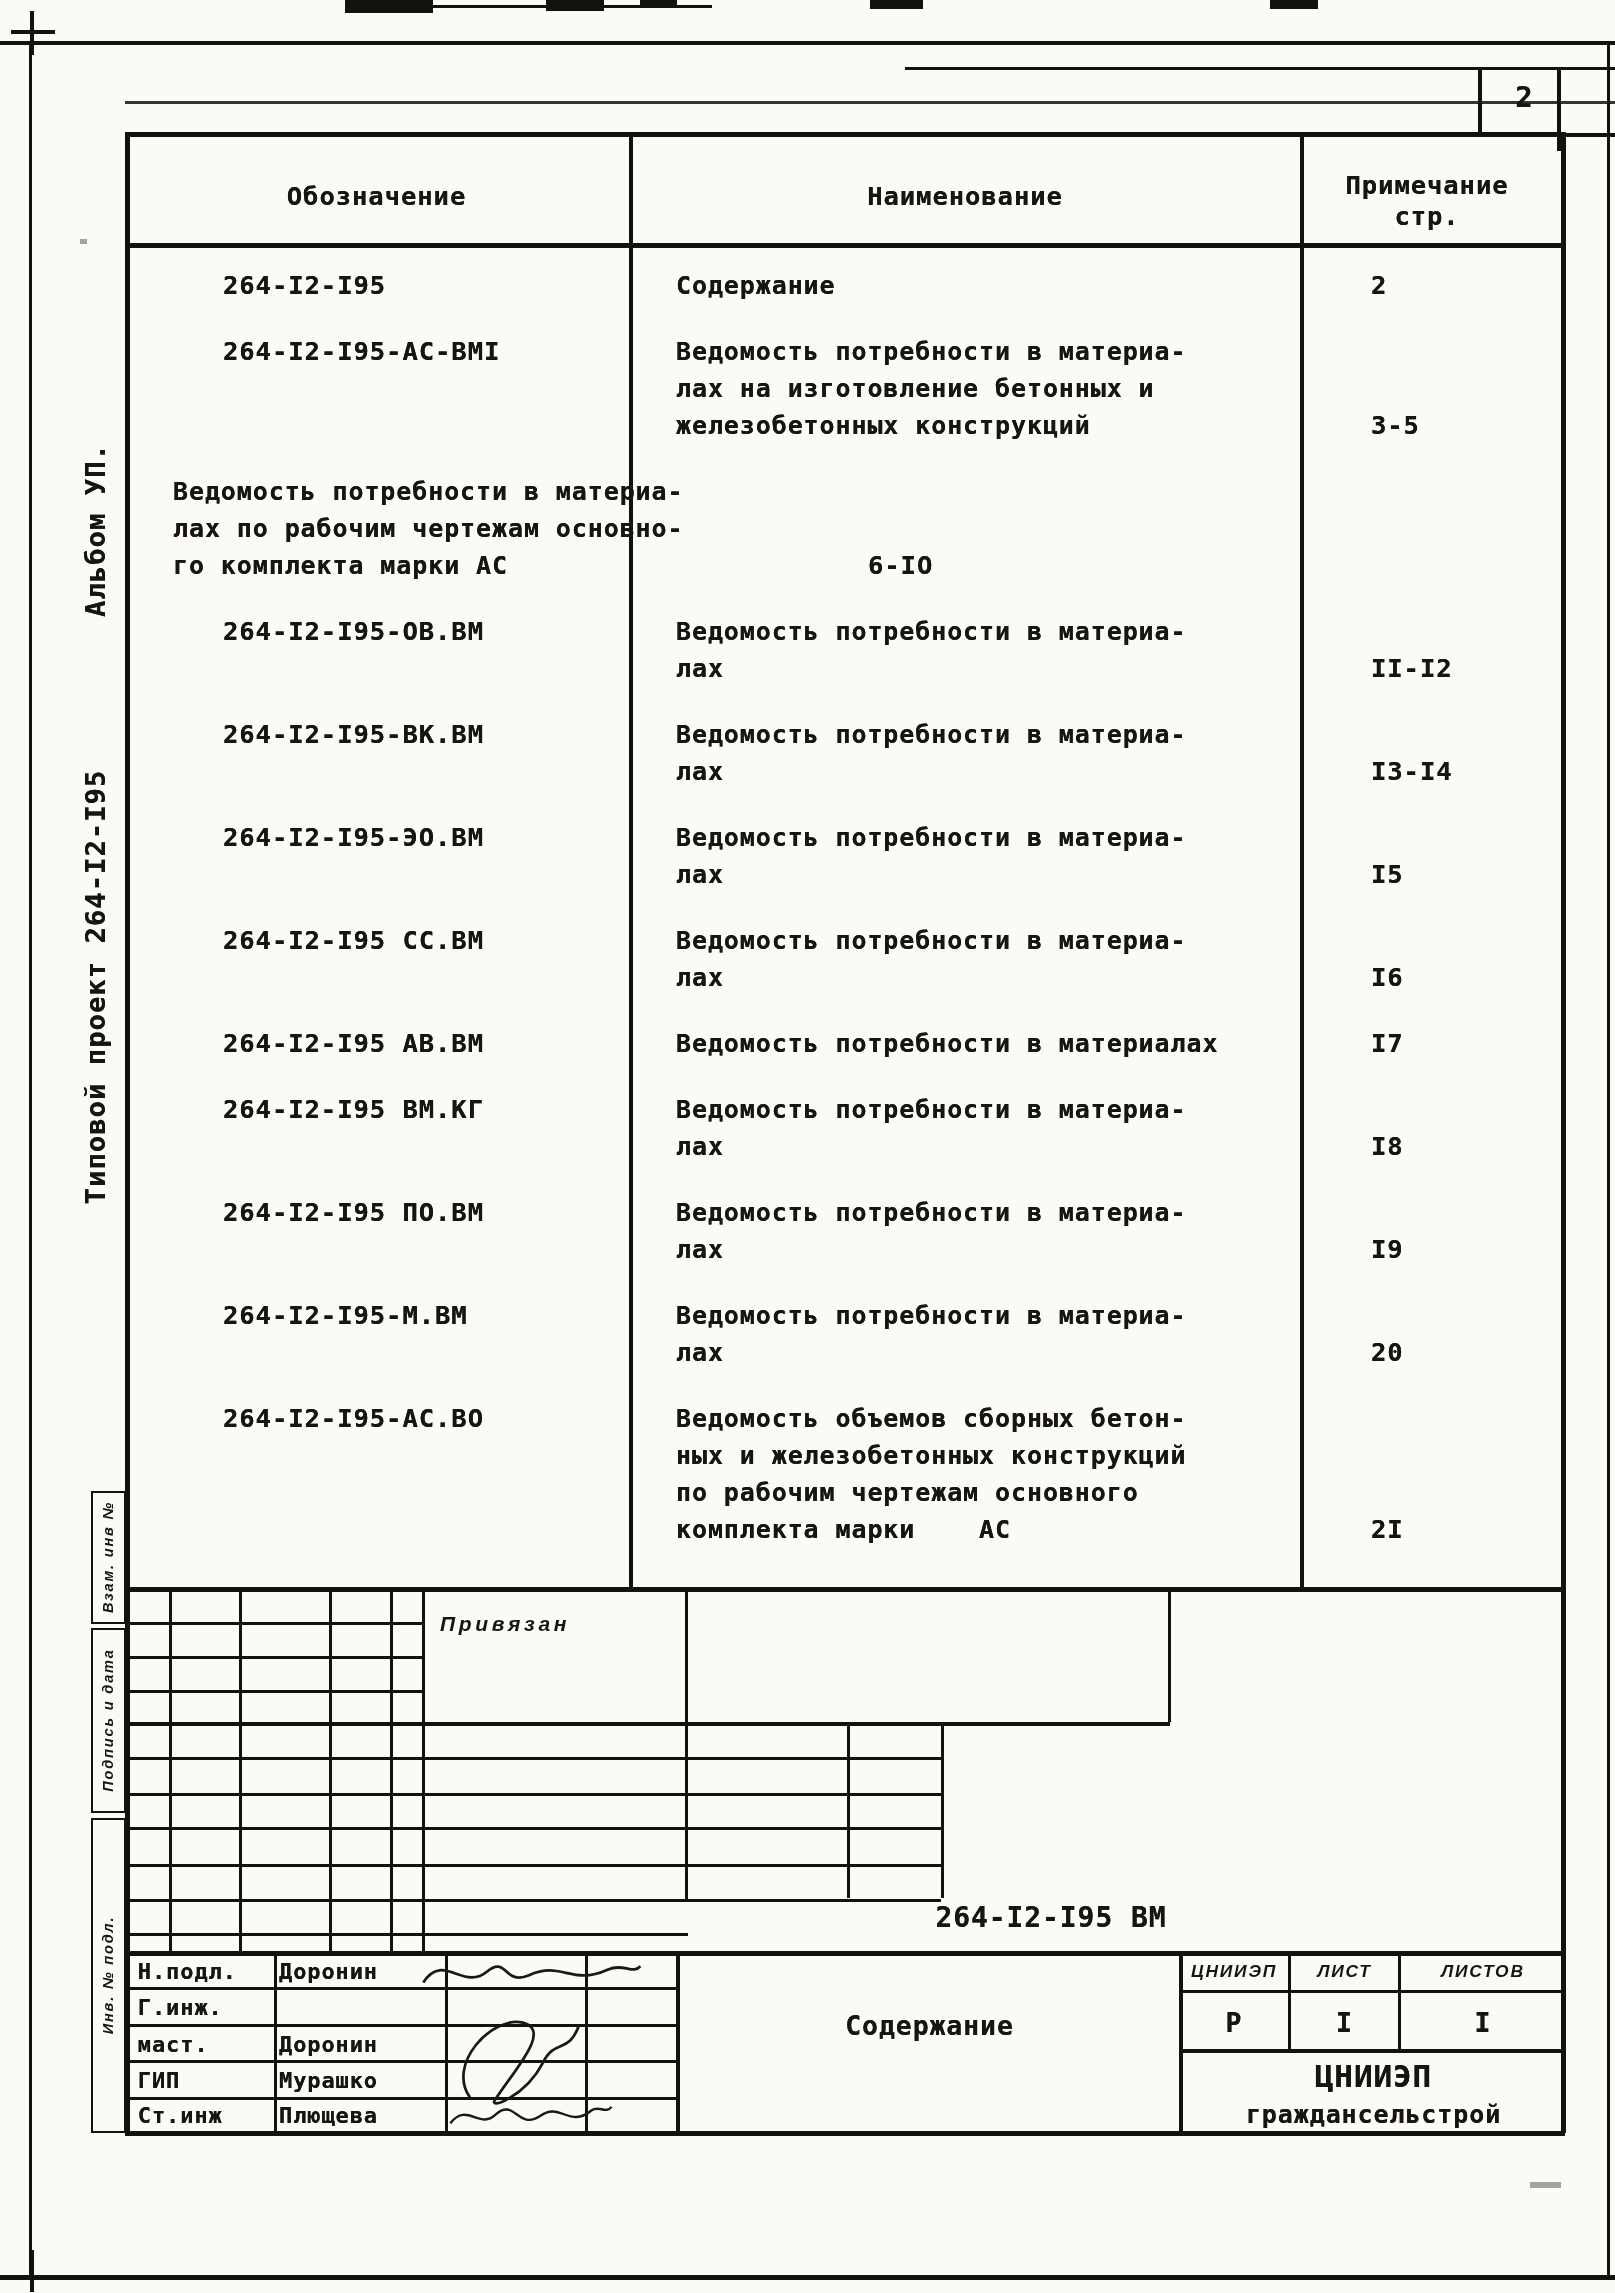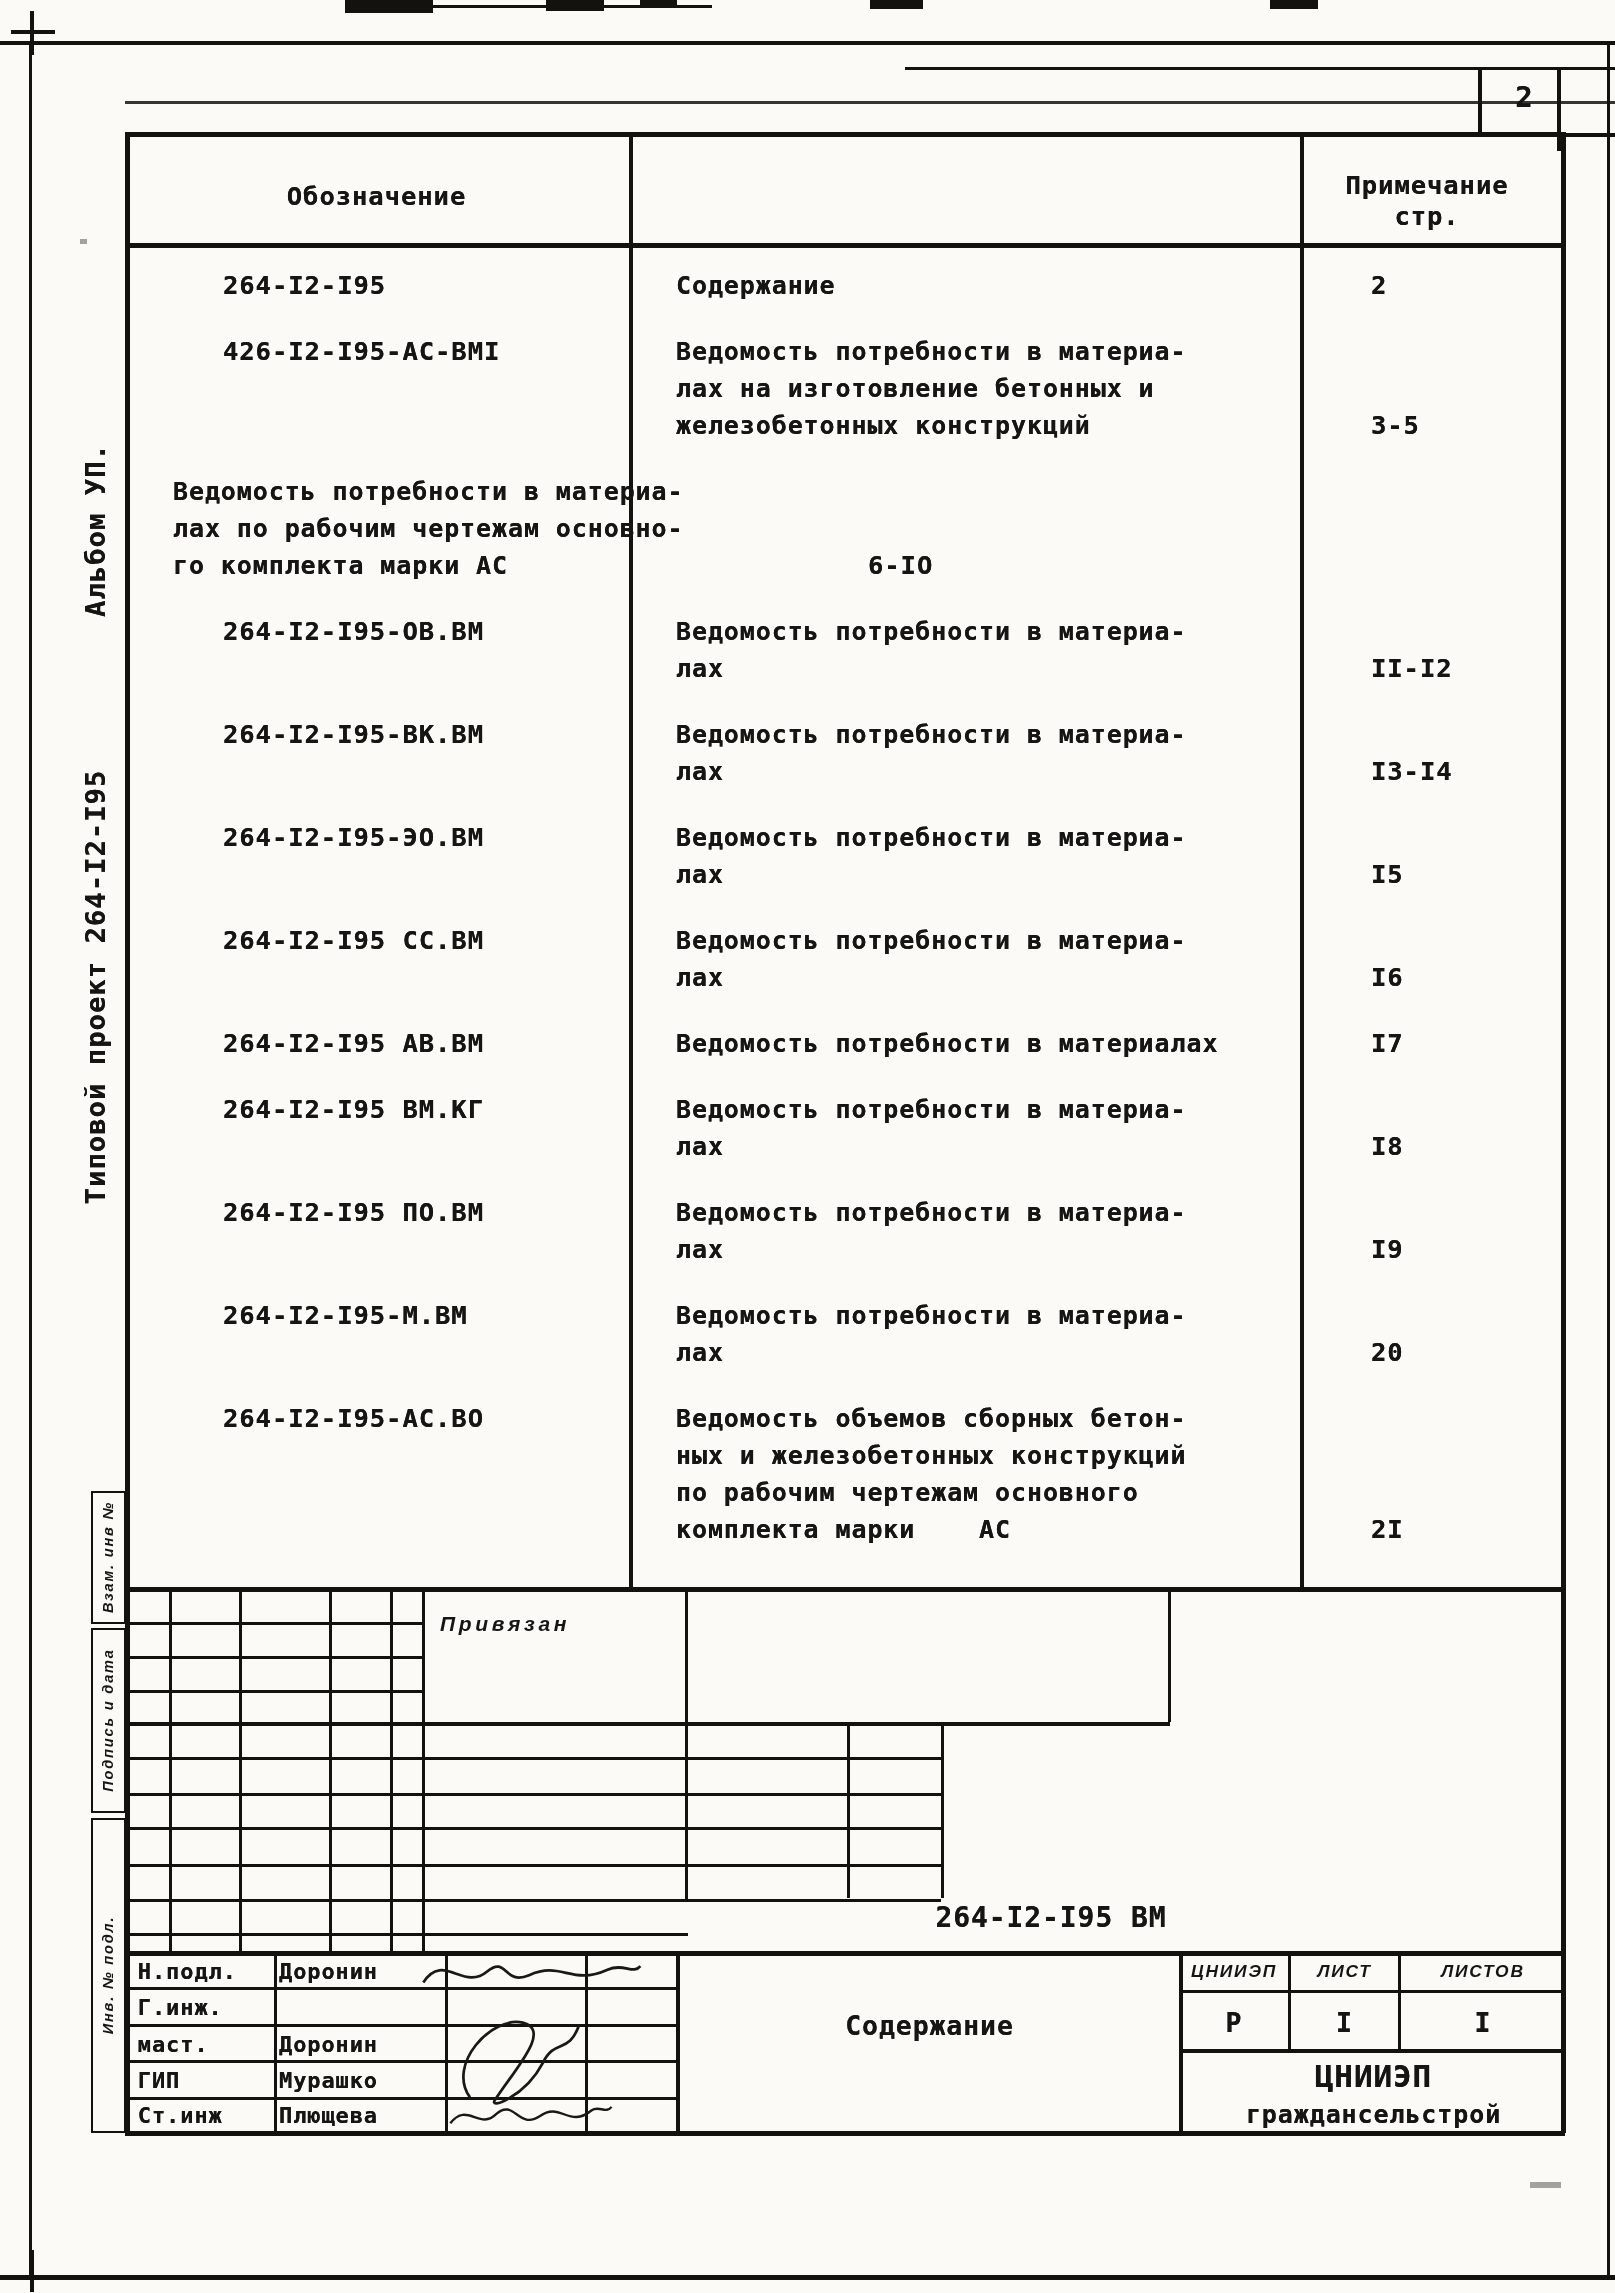--- a/index.html
+++ b/index.html
@@ -71,33 +71,34 @@
   <div class="ln" style="left:125px;top:101px;width:1490px;height:2.7px;opacity:.85;"></div>
   <div class="ln" style="left:125px;top:132px;width:1440px;height:4.6px;"></div>
   <div class="ln" style="left:125px;top:132px;width:4.6px;height:2001px;"></div>
   <div class="ln" style="left:1561px;top:132px;width:4.6px;height:2001px;"></div>
   <div class="ln" style="left:629px;top:132px;width:3.7px;height:1455px;"></div>
   <div class="ln" style="left:1300px;top:132px;width:3.7px;height:1455px;"></div>
   <div class="ln" style="left:125px;top:243px;width:1440px;height:4.6px;"></div>
   <div class="ln" style="left:125px;top:1587px;width:1440px;height:4.6px;"></div>
 
   <div class="hdr tw ctr" style="left:125px;top:181px;width:503px;">Обозначение</div>
+  <div class="hdr tw ctr" style="left:629px;top:181px;width:672px;">Наименование</div>
   <div class="hdr tw ctr pre" style="left:1300px;top:170px;width:254px;">Примечание
 стр.</div>
 
   <div class="tbody">
     <div class="trow">
       <div class="c-code tw">264-I2-I95</div>
       <div class="c-name tw pre">Содержание</div>
       <div class="c-page tw">
           <span>2</span>
         </div>
     </div>
     <div class="trow">
-      <div class="c-code tw">426-I2-I95-АС-ВМI</div>
+      <div class="c-code tw">264-I2-I95-АС-ВМI</div>
       <div class="c-name tw pre">Ведомость потребности в материа-
 лах на изготовление бетонных и
 железобетонных конструкций</div>
       <div class="c-page tw">
           <span>3-5</span>
         </div>
     </div>
     <div class="trow">
       <div class="c-name tw pre">Ведомость потребности в материа-
 лах по рабочим чертежам основно-

